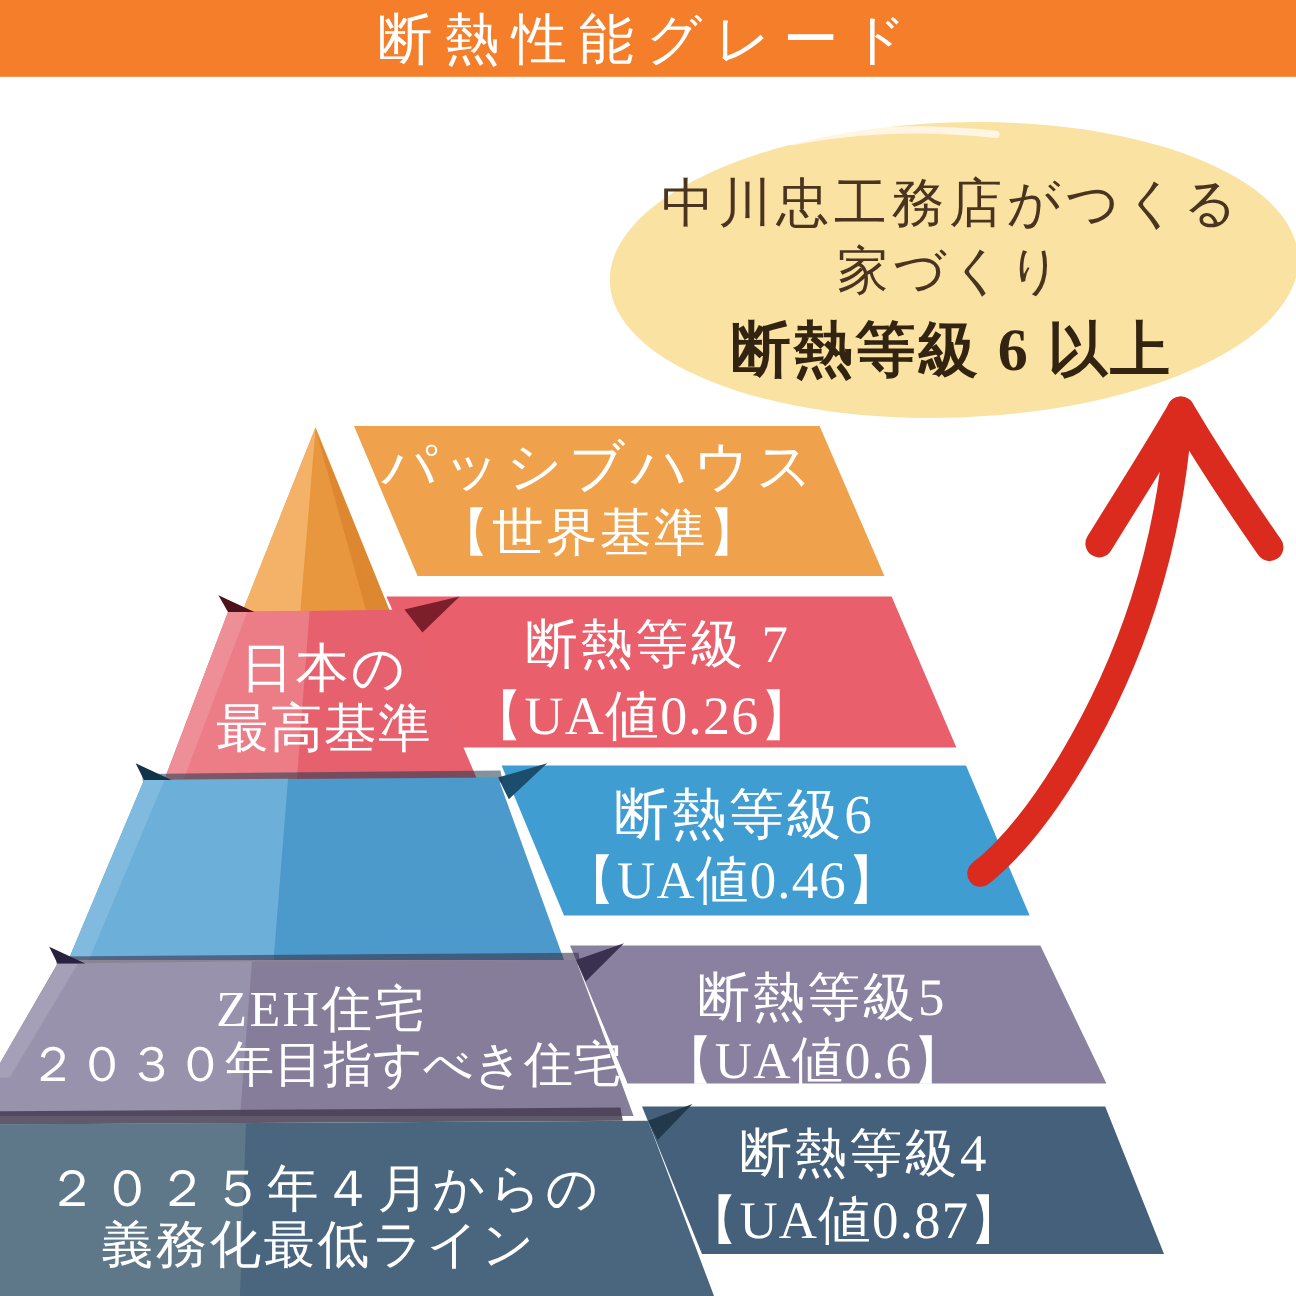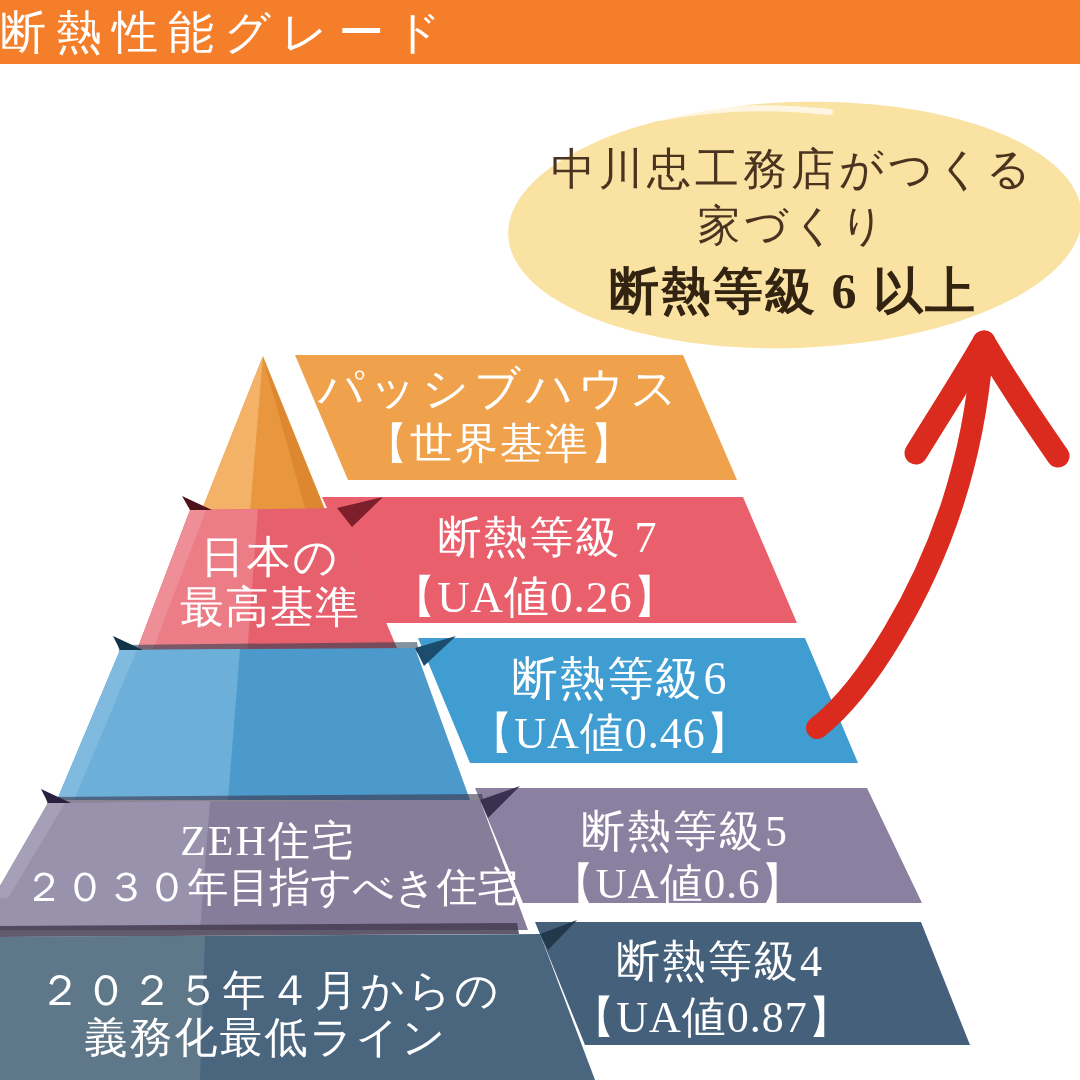--- a/index.html
+++ b/index.html
@@ -2,21 +2,21 @@
 <html><head>
 <meta charset="utf-8">
 <style>
   html,body{margin:0;padding:0;background:#ffffff;}
   .stage{
     position:relative;width:1080px;height:1080px;overflow:hidden;background:#ffffff;
     font-family:"Liberation Serif","DejaVu Serif",serif;
   }
   .header{
     position:absolute;left:0;top:0;width:1080px;height:64px;
-    background:#F57E2B;display:flex;align-items:center;justify-content:flex-start;
+    background:#F57E2B;display:flex;align-items:center;justify-content:center;
   }
   .header-title{
     color:#FFFFFF;font-size:46px;letter-spacing:10px;font-weight:400;line-height:1;
     padding-top:2px;
   }
   svg{position:absolute;left:0;top:0;}
   text{font-family:"Liberation Serif","DejaVu Serif",serif;}
   .band-label{fill:#FFFFFF;}
   .side-label{fill:#FFFFFF;}
   .callout-line{fill:#4A3420;}

